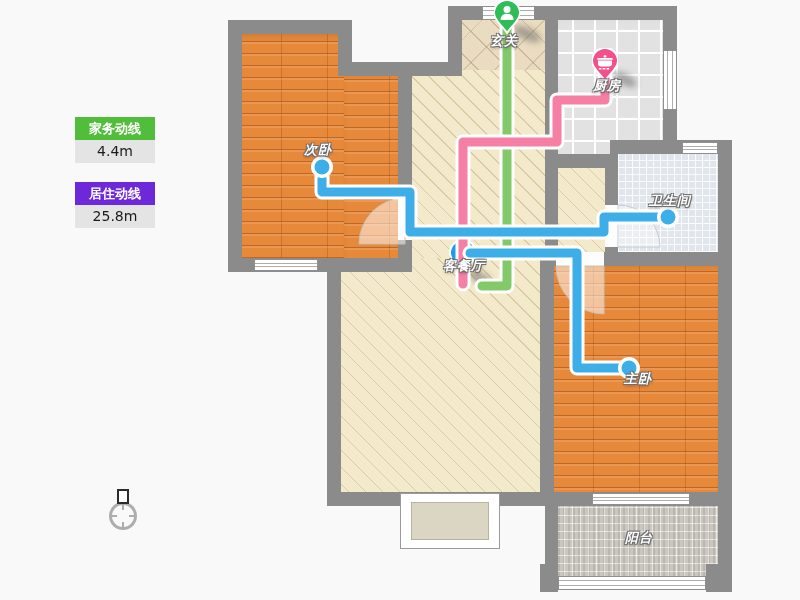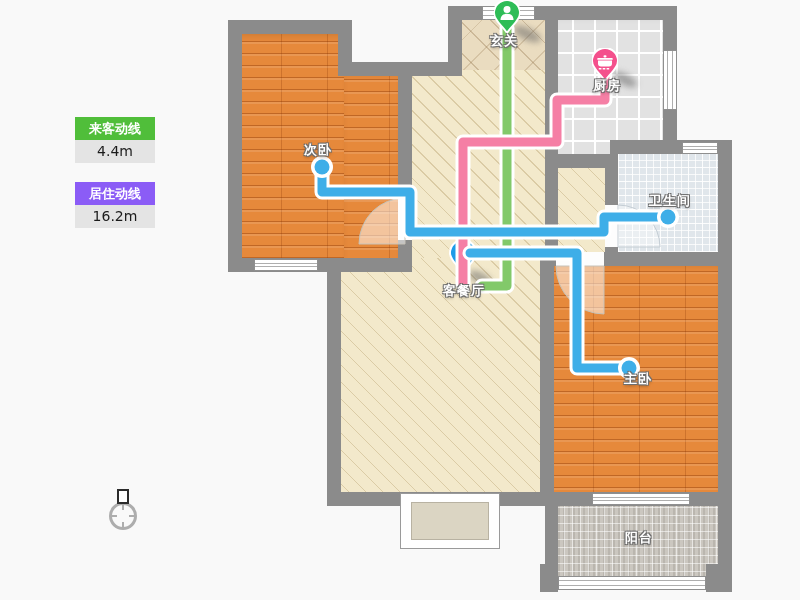--- a/index.html
+++ b/index.html
@@ -52,49 +52,49 @@
   .line-pink{fill:none;stroke:#F57FA5;stroke-width:9;stroke-linecap:round;stroke-linejoin:round;}
   .line-blue{fill:none;stroke:#3EAEE8;stroke-width:9;stroke-linecap:round;stroke-linejoin:round;}
   .ep-outer{fill:#fff;}
   .ep-inner{fill:#3EAEE8;}
 
   
   .pin-shadow{position:absolute;background:rgba(95,95,95,.5);border-radius:50%;filter:blur(3px);z-index:15;}
   .pin{position:absolute;width:26px;height:34px;z-index:25;}
   .room-label{position:absolute;transform:translate(-50%,-50%);font-size:13px;font-weight:bold;color:#fff;
     letter-spacing:1px;white-space:nowrap;z-index:30;
-    text-shadow:-1px -1px 0 #6e6e6e,1px -1px 0 #6e6e6e,-1px 1px 0 #6e6e6e,1px 1px 0 #6e6e6e,0 2px 3px rgba(0,0,0,.35);}
+    text-shadow:-1px -1px 0 #6e6e6e,1px -1px 0 #6e6e6e,-1px 1px 0 #6e6e6e,1px 1px 0 #6e6e6e,0 2px 3px rgba(0,0,0,.35);font-style:italic;}
 
   
   .legend-item{position:absolute;left:75px;width:80px;z-index:40;}
   .legend-chip{height:23px;line-height:23px;text-align:center;color:#fff;font-size:13px;font-weight:bold;cursor:pointer;}
   .legend-value{height:23px;line-height:23px;text-align:center;background:#E4E4E4;color:#1b1b1b;font-size:14px;}
   .chip-guest{background:#50BE3A;}
-  .chip-resident{background:#8b5cf6;}
+  .chip-resident{background:#6d28d9;}
   .chip-housework{background:#F4608F;}
 
   
   .compass-circle{position:absolute;left:109px;top:502px;width:28px;height:28px;border:3px solid #ADADAD;
     border-radius:50%;box-sizing:border-box;z-index:40;}
   .compass-tick{position:absolute;background:#ADADAD;z-index:41;}
   .compass-box{position:absolute;left:117px;top:489px;width:12px;height:15px;border:2px solid #2b2b2b;
     background:#fff;box-sizing:border-box;z-index:41;}
 </style>
 </head>
 <body>
 
 <div id="stage">
 
   <div class="legend-item" style="top:117px">
-    <div class="legend-chip chip-guest">来客动线</div>
+    <div class="legend-chip chip-guest">家务动线</div>
     <div class="legend-value">4.4m</div>
   </div>
   <div class="legend-item" style="top:182px">
     <div class="legend-chip chip-resident">居住动线</div>
-    <div class="legend-value">16.2m</div>
+    <div class="legend-value">25.8m</div>
   </div>
 
   <div class="floor f-wood" style="left:236px;top:30px;width:110px;height:234px"></div>
   <div class="floor f-wood" style="left:344px;top:68px;width:56px;height:196px"></div>
   <div class="floor f-entrytile" style="left:456px;top:14px;width:92px;height:64px"></div>
   <div class="floor f-hatch" style="left:412px;top:70px;width:133px;height:430px"></div>
   <div class="floor f-hatch" style="left:341px;top:258px;width:204px;height:242px"></div>
   <div class="floor f-hatch" style="left:545px;top:166px;width:65px;height:94px"></div>
   <div class="floor f-kitchentile" style="left:552px;top:12px;width:118px;height:150px"></div>
   <div class="floor f-bathtile" style="left:612px;top:146px;width:112px;height:112px"></div>
@@ -204,21 +204,21 @@
         <rect x="10.7" y="20" width="2.6" height="1.5" fill="#fff"></rect>
         <rect x="14.6" y="20" width="2.6" height="1.5" fill="#fff"></rect>
       </g>
     </svg>
   </div>
 
   <div class="room-label" style="left:504px;top:41px">玄关</div>
   <div class="room-label" style="left:607px;top:86px">厨房</div>
   <div class="room-label" style="left:318px;top:150px">次卧</div>
   <div class="room-label" style="left:670px;top:201px">卫生间</div>
-  <div class="room-label" style="left:464px;top:291px">客餐厅</div>
+  <div class="room-label" style="left:464px;top:266px">客餐厅</div>
   <div class="room-label" style="left:638px;top:379px">主卧</div>
   <div class="room-label" style="left:639px;top:538px">阳台</div>
 
   <div class="compass-box"></div>
   <div class="compass-circle"></div>
   <div class="compass-tick" style="left:122px;top:504px;width:2px;height:6px"></div>
   <div class="compass-tick" style="left:122px;top:522px;width:2px;height:6px"></div>
   <div class="compass-tick" style="left:111px;top:515px;width:6px;height:2px"></div>
   <div class="compass-tick" style="left:129px;top:515px;width:6px;height:2px"></div>
 

